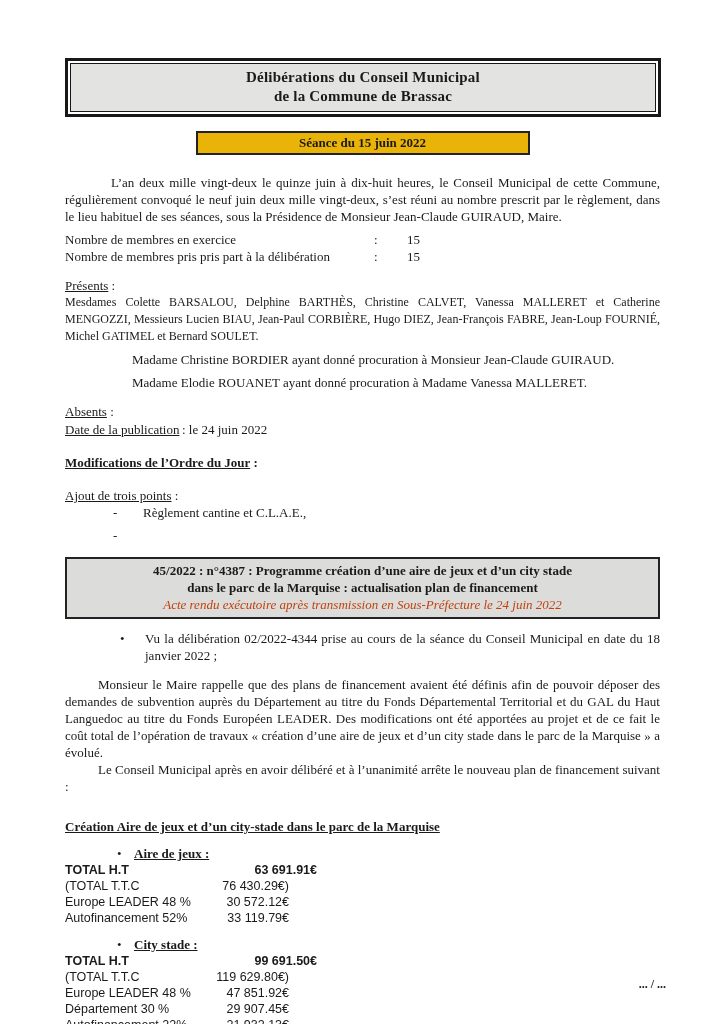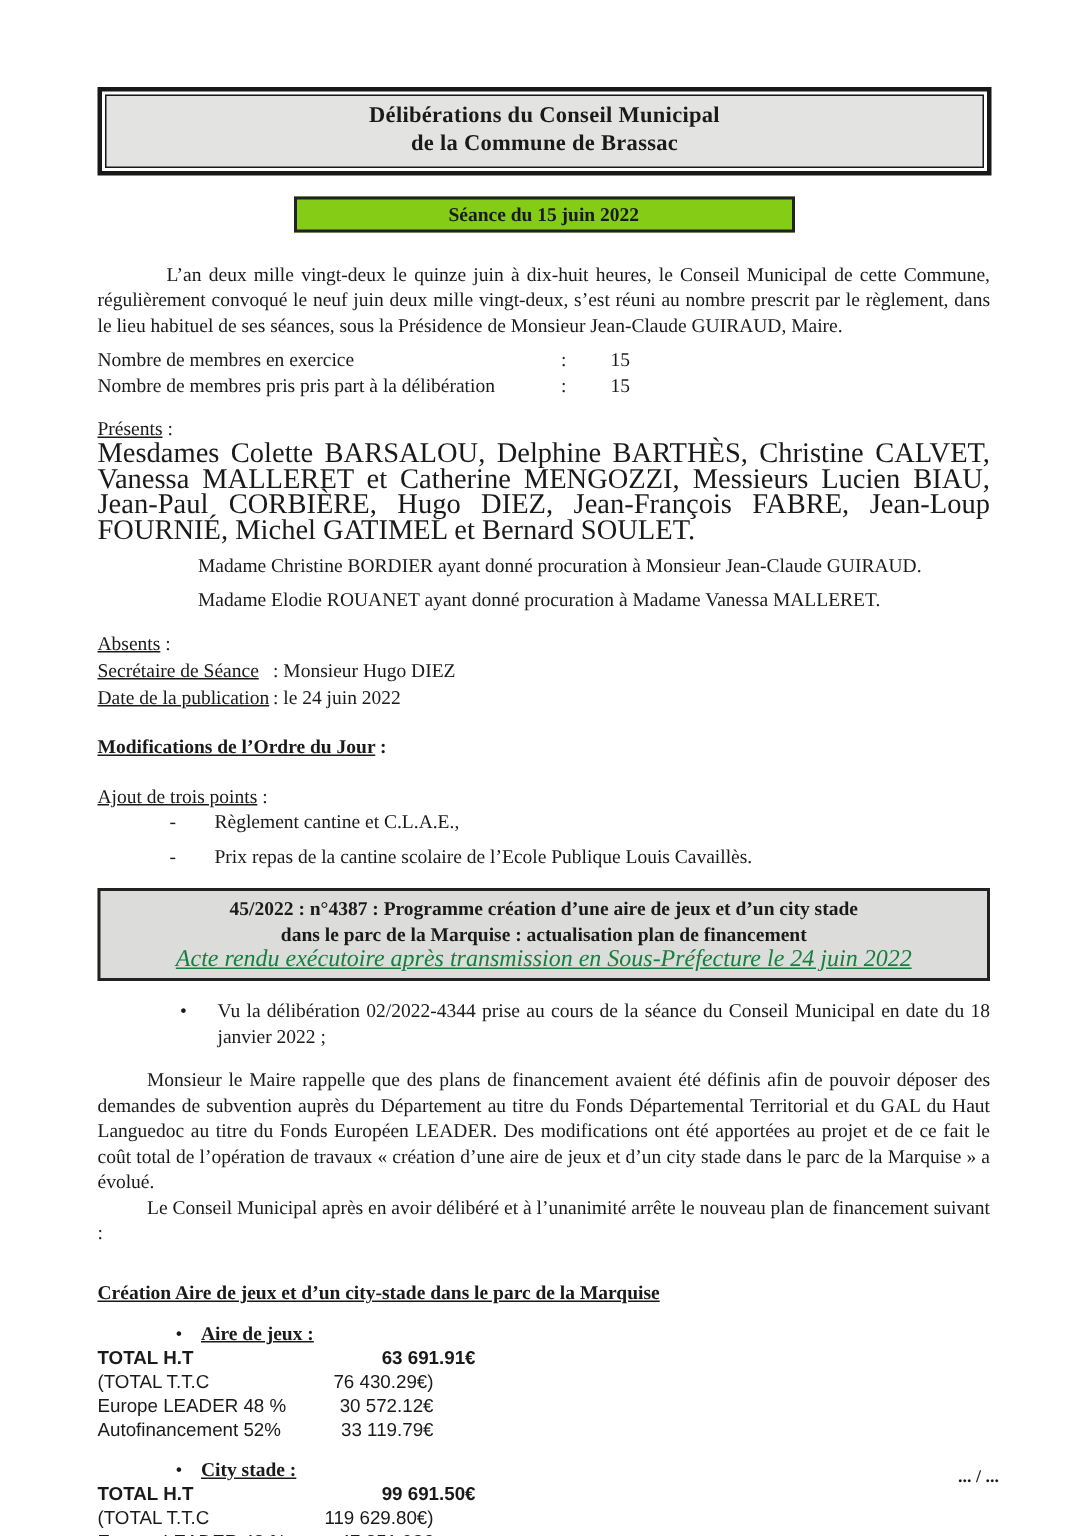--- a/index.html
+++ b/index.html
@@ -26,21 +26,21 @@
     text-align:center;
     padding:4px 0 5px 0;
   }
   .hdr-line { font-weight:bold; font-size:15px; line-height:19px; letter-spacing:.2px; }
 
   
   .seance-box {
     width:334px;
     margin:14px auto 0 auto;
     border:2px solid #222;
-    background:#84cc16;
+    background:#eab308;
     text-align:center;
     font-weight:bold;
     font-size:13px;
     padding:2px 0;
   }
 
   
   .para {
     font-size:13px; line-height:17px;
     text-align:justify;
@@ -54,41 +54,41 @@
   .ul { text-decoration:underline; }
 
   
   .kv-row { display:flex; font-size:13px; line-height:17px; }
   .kv-label { width:309px; }
   .kv-colon { width:33px; }
 
   
   .hang-row { display:flex; }
   .hang-label { width:67px; flex:none; font-size:13px; line-height:17px; }
-  .hang-text { flex:1; font-size:19px; line-height:17px; text-align:justify; }
+  .hang-text { flex:1; font-size:12px; line-height:17px; text-align:justify; }
   .proxy { margin-left:67px; font-size:13px; line-height:17px; }
 
   
   .meta-row { display:flex; font-size:13px; line-height:17px; margin-top:1px; }
   .meta-label { width:117px; flex:none; }
 
   
   .dash-item { display:flex; margin-left:48px; font-size:13px; line-height:17px; }
   .dash { width:30px; flex:none; }
 
   
   .delib-box {
     margin-top:13px;
     border:2px solid #222;
     background:#dcdcda;
     text-align:center;
     padding:3px 8px 4px 8px;
   }
   .delib-line { font-weight:bold; font-size:13px; line-height:17px; }
-  .delib-exec { font-style:italic; font-size:16px; line-height:17px; color:#15803d;text-decoration:underline; }
+  .delib-exec { font-style:italic; font-size:13px; line-height:17px; color:#c2410c; }
 
   
   .bullet-row { display:flex; margin-left:55px; margin-top:11px; }
   .bullet { width:25px; flex:none; font-size:13px; line-height:17px; }
   .bullet-text { flex:1; font-size:13px; line-height:17px; text-align:justify; }
 
   
   .fin-heading { margin-top:23px; font-size:13px; line-height:17px; }
   .fin-bullet { display:flex; margin-left:52px; margin-top:10px; font-size:13px; line-height:17px; }
   .fin-bullet .bullet { width:17px; }
@@ -136,38 +136,33 @@
 
   <div class="hang-row mt-md">
     <span class="hang-label"><span class="ul">Présents</span><span> :</span></span>
     <span class="hang-text">Mesdames Colette BARSALOU, Delphine BARTHÈS, Christine CALVET, Vanessa MALLERET et Catherine MENGOZZI, Messieurs Lucien BIAU, Jean-Paul CORBIÈRE, Hugo DIEZ, Jean-François FABRE, Jean-Loup FOURNIÉ, Michel GATIMEL et Bernard SOULET.</span>
   </div>
   <p class="proxy mt-sm">Madame Christine BORDIER ayant donné procuration à Monsieur Jean-Claude GUIRAUD.</p>
   <p class="proxy mt-sm">Madame Elodie ROUANET ayant donné procuration à Madame Vanessa MALLERET.</p>
 
   <p class="para mt-md"><span class="ul">Absents</span><span> :</span></p>
   <div class="meta-row">
-    <span class="meta-label ul">Secrétaire de Séance</span>
-    <span>: Monsieur Hugo DIEZ</span>
-  </div>
-  <div class="meta-row">
     <span class="meta-label ul">Date de la publication</span>
     <span>: le 24 juin 2022</span>
   </div>
 
   <p class="para bold mt-md" style="margin-top:16px;"><span class="ul">Modifications de l’Ordre du Jour</span><span> :</span></p>
 
   <p class="para" style="margin-top:16px;"><span class="ul">Ajout de trois points</span><span> :</span></p>
   <div class="dash-item">
     <span class="dash">-</span>
     <span>Règlement cantine et C.L.A.E.,</span>
   </div>
   <div class="dash-item mt-sm">
     <span class="dash">-</span>
-    <span>Prix repas de la cantine scolaire de l’Ecole Publique Louis Cavaillès.</span>
   </div>
 
   <div class="delib-box">
     <div class="delib-line">45/2022 : n°4387 : Programme création d’une aire de jeux et d’un city stade</div>
     <div class="delib-line">dans le parc de la Marquise : actualisation plan de financement</div>
     <div class="delib-exec">Acte rendu exécutoire après transmission en Sous-Préfecture le 24 juin 2022</div>
   </div>
 
   <div class="bullet-row">
     <span class="bullet">•</span>

